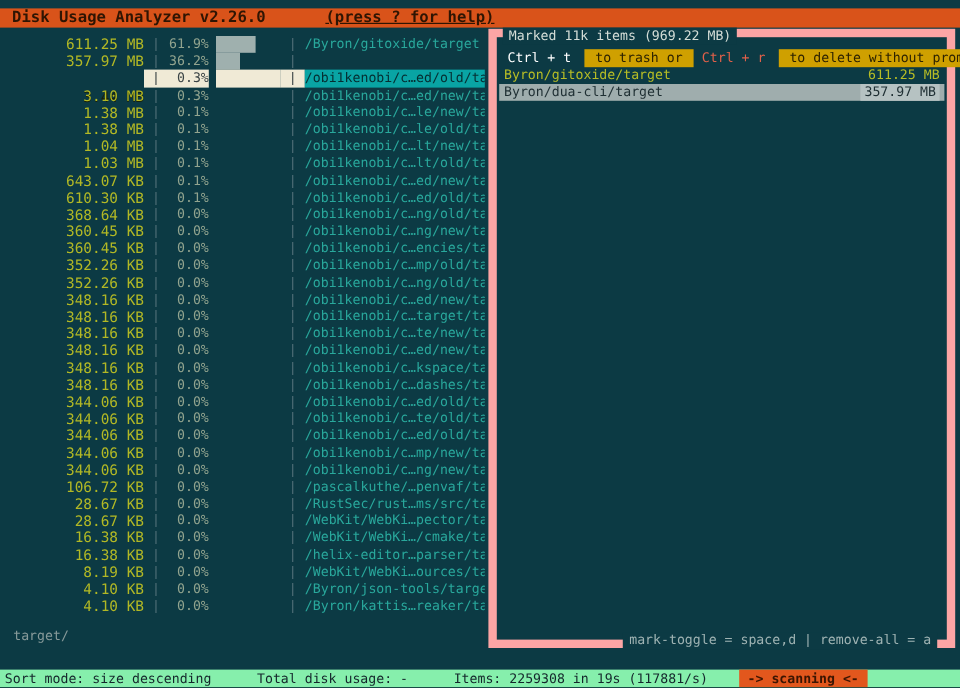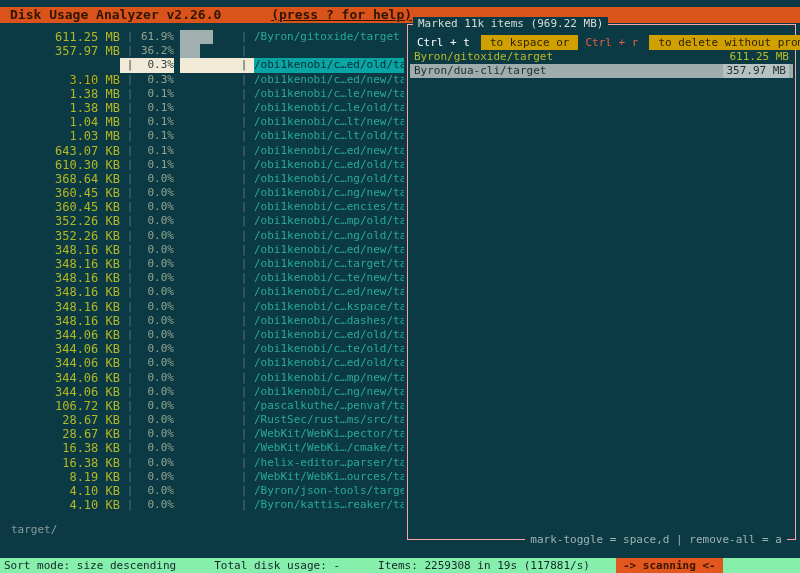--- a/index.html
+++ b/index.html
@@ -17,21 +17,21 @@
   .c-p1,.c-p2{width:20px;text-align:center;color:#517078;}
   .c-pct{width:34px;text-align:right;color:#92a48f;font-size:11px;}
   .c-bar{width:54px;margin-left:6px;position:relative;}
   .c-bar .fill{position:absolute;left:0;top:0;bottom:0;background:#9fb0ae;}
   .c-path{flex:1;color:#29a89c;overflow:hidden;}
   .row.sel .c-size{background:#a5aa1f;color:#1c2106;margin-top:16px;}
   .row.sel .c-p1,.row.sel .c-pct,.row.sel .c-bar,.row.sel .c-p2{background:#f0ead6;color:#3a4345;}
   .row.sel .c-path{background:#09a4a4;color:#052d31;}
   
   .marked{position:absolute;left:407px;top:24px;width:389px;height:516px;
-          border:1px solid #fca5a5;box-sizing:border-box;}
+          border:7px solid #fca5a5;box-sizing:border-box;}
   .panel-title{position:absolute;top:-8px;left:5px;background:#0c3a44;padding:0 5px;
                color:#d4ddd7;font-size:11px;line-height:14px;white-space:nowrap;}
   .panel-foot{position:absolute;bottom:-8px;right:8px;background:#0c3a44;padding:0 5px;
               color:#9fb3b3;font-size:11px;line-height:14px;white-space:nowrap;}
   .mk-header{display:flex;margin:10px 2px 0 2px;height:15px;line-height:15px;font-size:11px;white-space:nowrap;}
   .mk-key{color:#ffffff;font-weight:normal;padding:0 7px;}
   .mk-key.red{color:#e0604a;}
   .mk-badge{background:#cfa000;color:#2e2300;padding:0 9px;margin-left:4px;}
   .mk-badge.grow{flex:1;margin-left:4px;}
   .mk-list{margin:0 2px;}
@@ -399,21 +399,21 @@
         </span>
       <span class="c-p2">|</span>
       <span class="c-path">/Byron/kattis…reaker/target</span>
     </div>
     </div>
 
   <div class="marked">
     <div class="panel-title">Marked 11k items (969.22 MB)</div>
     <div class="mk-header">
       <span class="mk-key">Ctrl + t</span>
-      <span class="mk-badge">to kspace or</span>
+      <span class="mk-badge">to trash or</span>
       <span class="mk-key red">Ctrl + r</span>
       <span class="mk-badge grow">to delete without prompt</span>
     </div>
     <div class="mk-list">
         <div class="mk-row">
       <span class="p">Byron/gitoxide/target</span>
       <span class="s">611.25 MB</span>
     </div>
         <div class="mk-row cursor">
       <span class="p">Byron/dua-cli/target</span>

